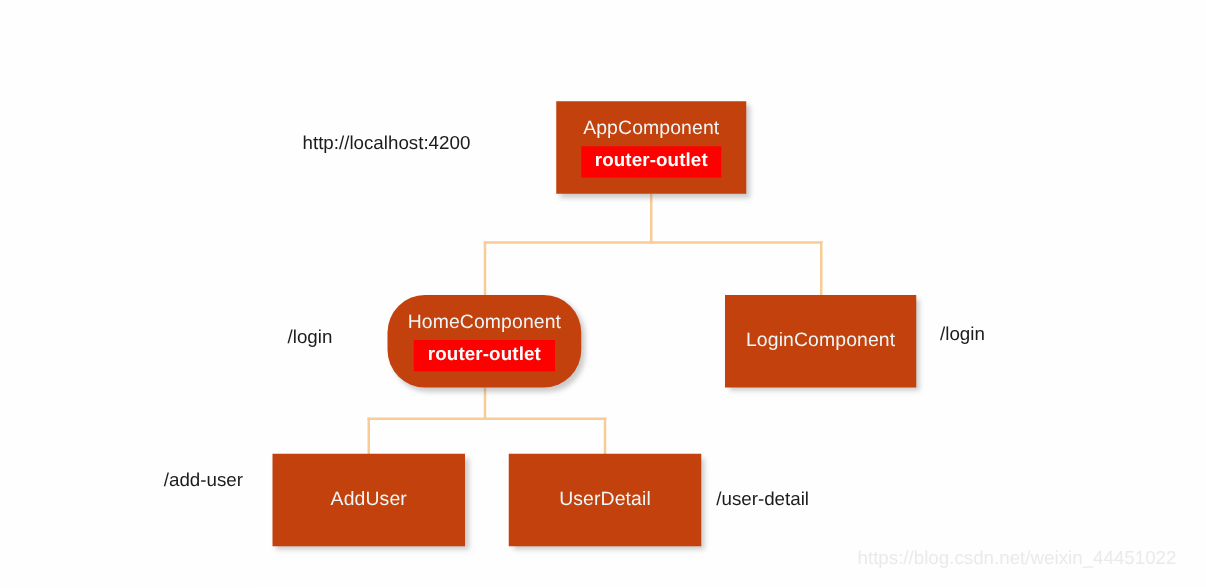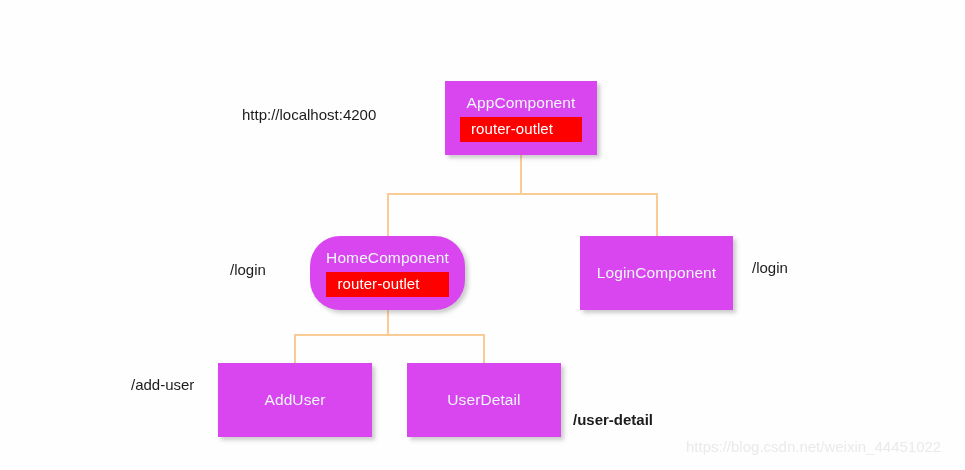--- a/index.html
+++ b/index.html
@@ -22,21 +22,21 @@
   .conn {
     position: absolute;
     background: #f9cb95;
   }
   .conn-v { width: 2px; }
   .conn-h { height: 2px; }
 
   
   .node {
     position: absolute;
-    background: #d946ef;
+    background: #c2410c;
     box-shadow: 3px 3px 4px rgba(110,110,110,0.35);
     display: flex;
     flex-direction: column;
     align-items: center;
     justify-content: center;
     box-sizing: border-box;
   }
   .node-title {
     color: #eef7f8;
     font-size: 15.5px;
@@ -45,23 +45,24 @@
     letter-spacing: 0.1px;
   }
   .node.has-outlet .node-title {
     margin-bottom: 4px;
   }
   .outlet {
     background: #fe0000;
     color: #ffffff;
     font-size: 15px;
     line-height: 1.2;
-    padding: 3px 29px 4px 11px;
+    padding: 3px 11px 4px 11px;
     white-space: nowrap;
     letter-spacing: 0.1px;
+    font-weight: bold;
   }
 
   
   .route-label {
     position: absolute;
     color: #1c1c1c;
     font-size: 15px;
     line-height: 1.2;
     white-space: nowrap;
   }
@@ -114,17 +115,17 @@
   </div>
 
   <div class="route-label" style="left:242px; top:106px;">http://localhost:4200</div>
 
   <div class="route-label" style="left:230px; top:261px;">/login</div>
 
   <div class="route-label" style="left:752px; top:259px;">/login</div>
 
   <div class="route-label" style="left:131px; top:376px;">/add-user</div>
 
-  <div class="route-label" style="left:573px; top:411px;font-weight:bold;">/user-detail</div>
+  <div class="route-label" style="left:573px; top:391px;">/user-detail</div>
 
   <div class="watermark" style="left:686px; top:438px;">https://blog.csdn.net/weixin_44451022</div>
 
 </div>
 
 </body></html>

